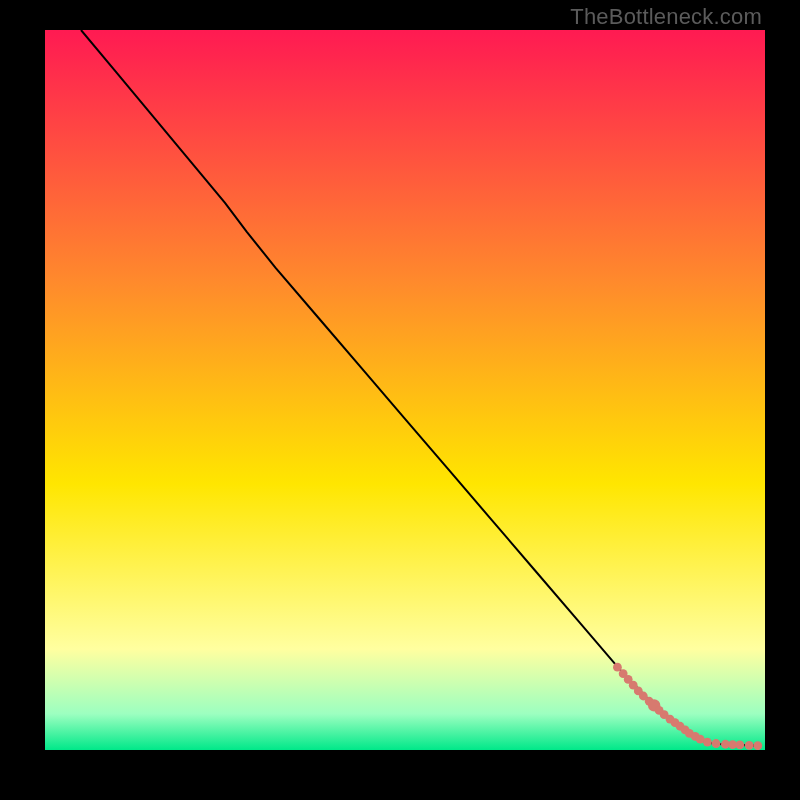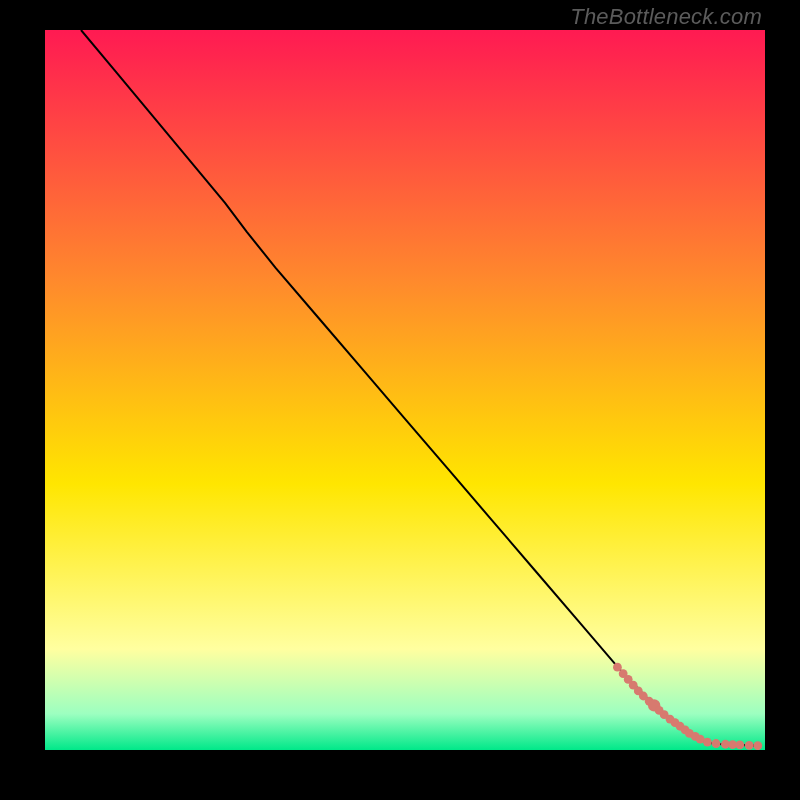--- a/index.html
+++ b/index.html
@@ -8,21 +8,20 @@
     width: 800px;
     height: 800px;
     background: #000;
     font-family: Arial, Helvetica, sans-serif;
     overflow: hidden;
   }
   .stage {
     position: relative;
     width: 800px;
     height: 792px;
-    font-style: italic;
   }
   .plot-area {
     position: absolute;
     left: 45px;
     top: 30px;
     width: 720px;
     height: 720px;
     overflow: hidden;
   }
   .plot-area svg {

